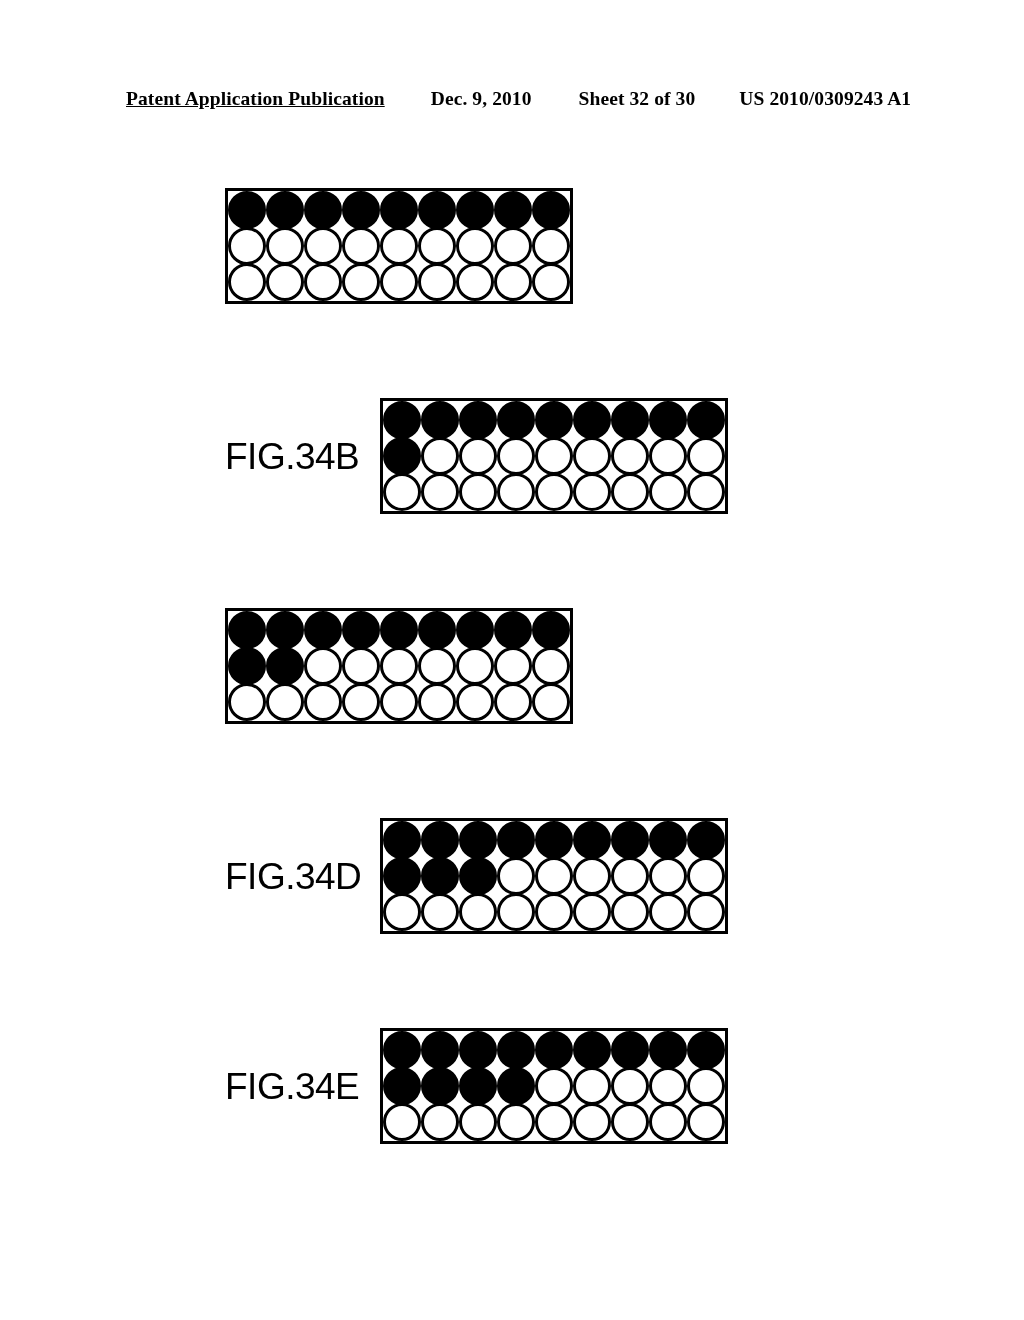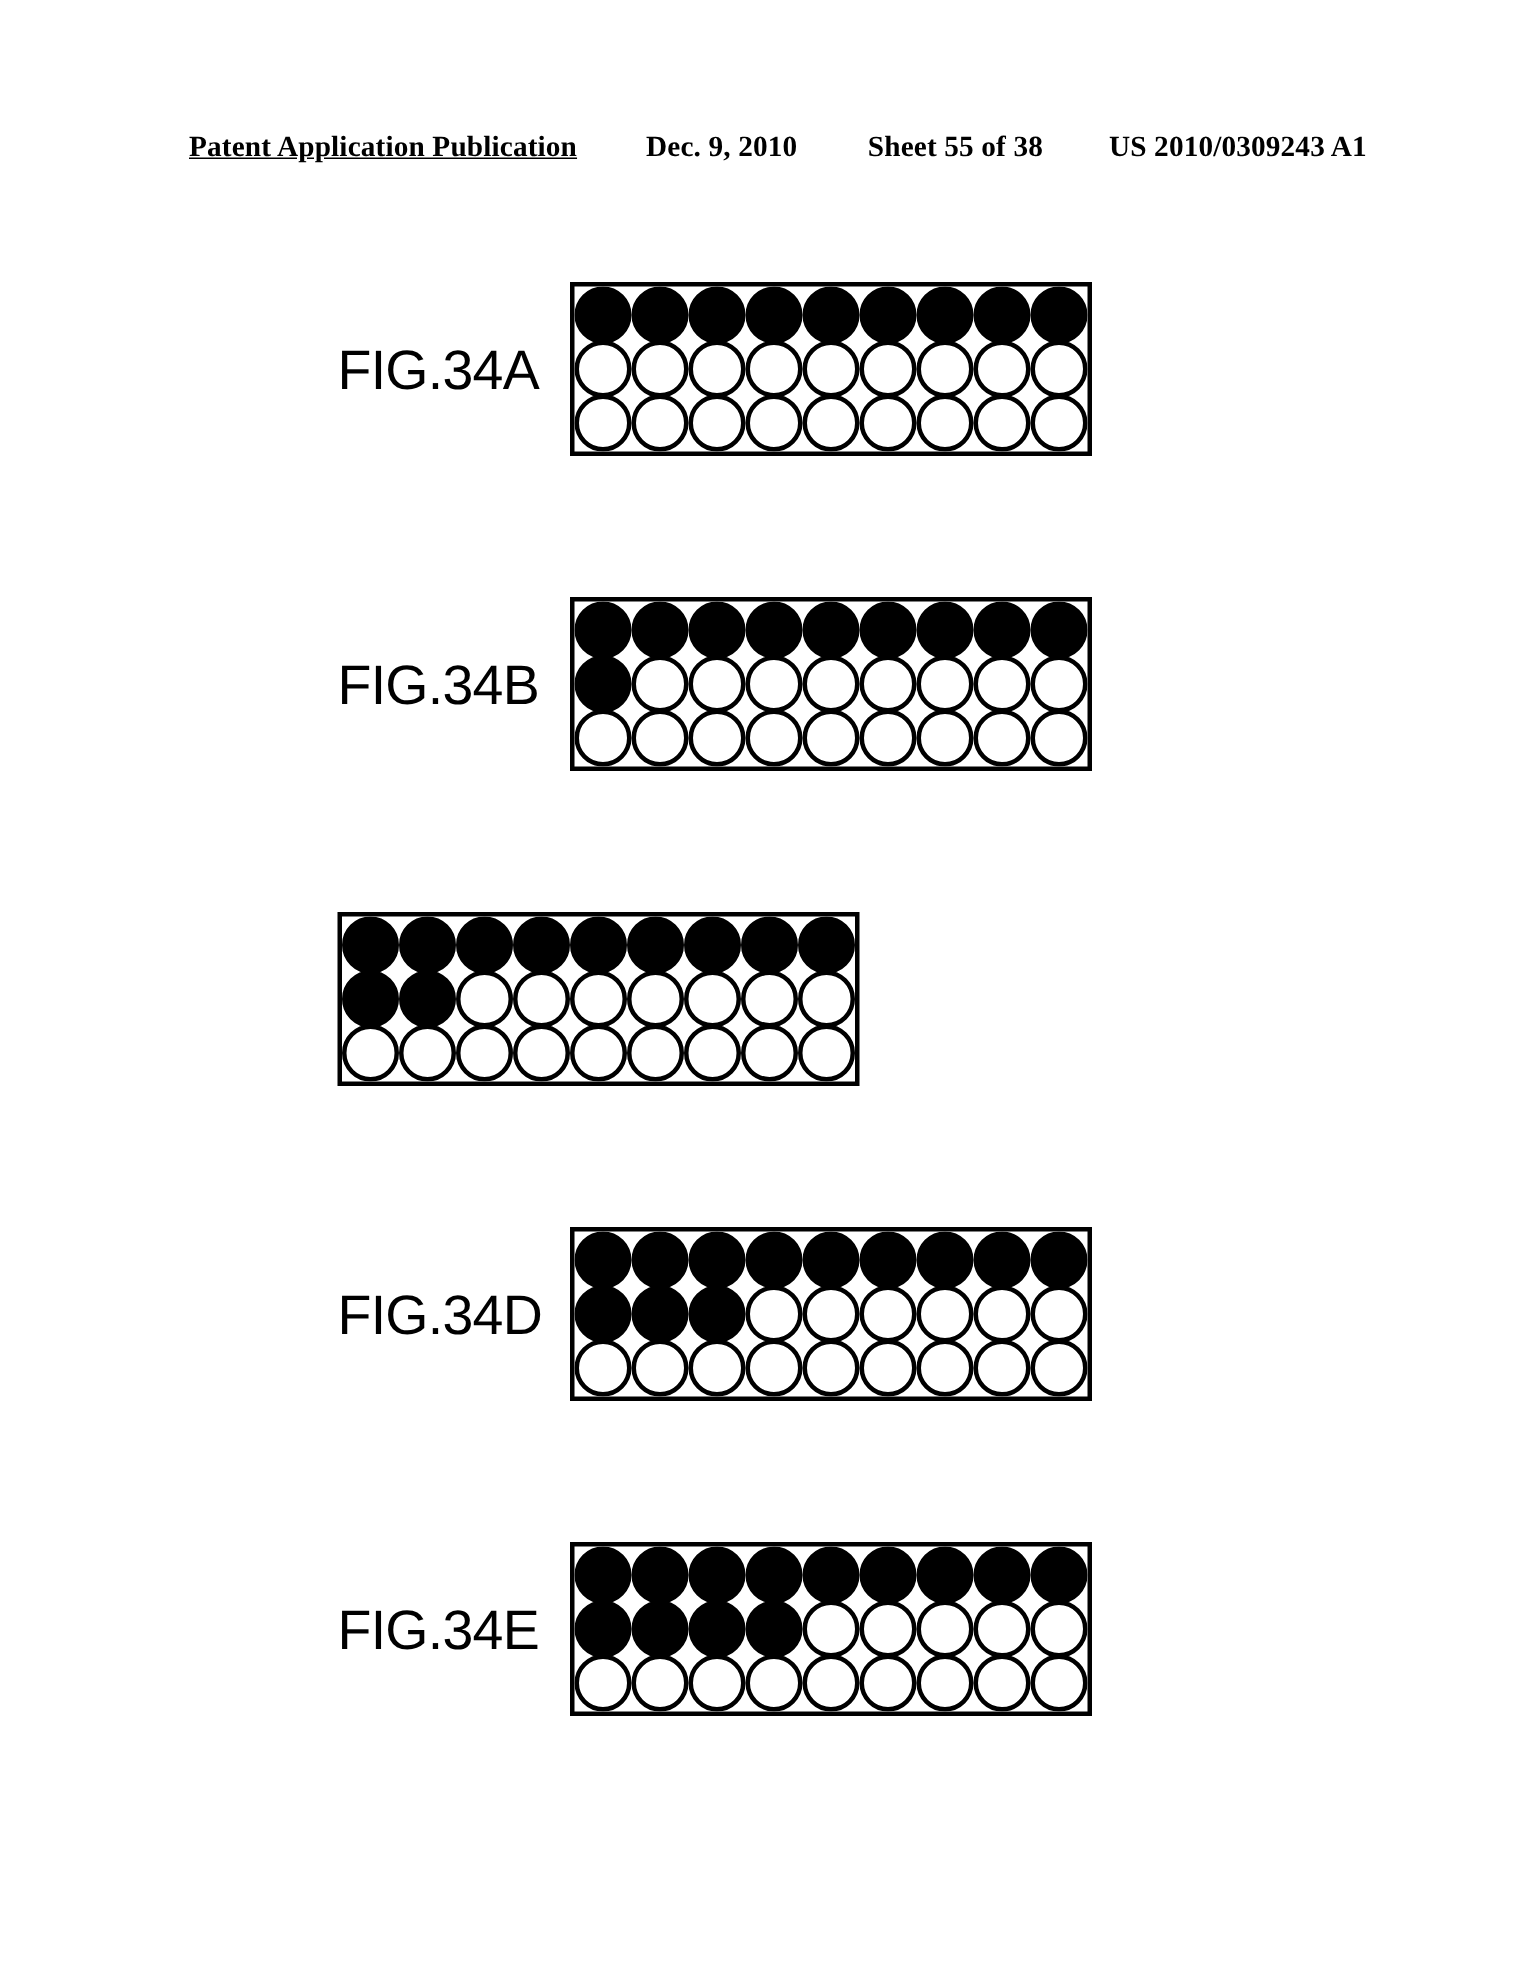--- a/index.html
+++ b/index.html
@@ -110,27 +110,26 @@
     background: #000000;
     border: 3px solid #000000;
   }
 </style>
 </head>
 <body>
 
 <div class="page-header">
   <span class="hdr-pub">Patent Application Publication</span>
   <span class="hdr-date">Dec. 9, 2010</span>
-  <span class="hdr-sheet">Sheet 55 of 38</span>
+  <span class="hdr-sheet">Sheet 32 of 30</span>
   <span class="hdr-docnum">US 2010/0309243 A1</span>
 </div>
 
 <div class="figures" id="figures-container">
     <div class="figure-row" style="top: 181px;">
-      <div class="fig-label">FIG.34A</div>
       <div class="fig-box">
         <div class="circle-grid">
           <div class="circle-row r0">
             <div class="circle filled" style="left: 0px;"></div>
             <div class="circle filled" style="left: 38px;"></div>
             <div class="circle filled" style="left: 76px;"></div>
             <div class="circle filled" style="left: 114px;"></div>
             <div class="circle filled" style="left: 152px;"></div>
             <div class="circle filled" style="left: 190px;"></div>
             <div class="circle filled" style="left: 228px;"></div>

